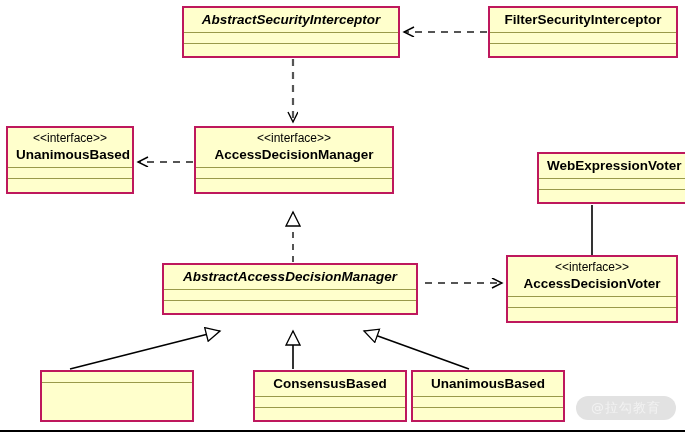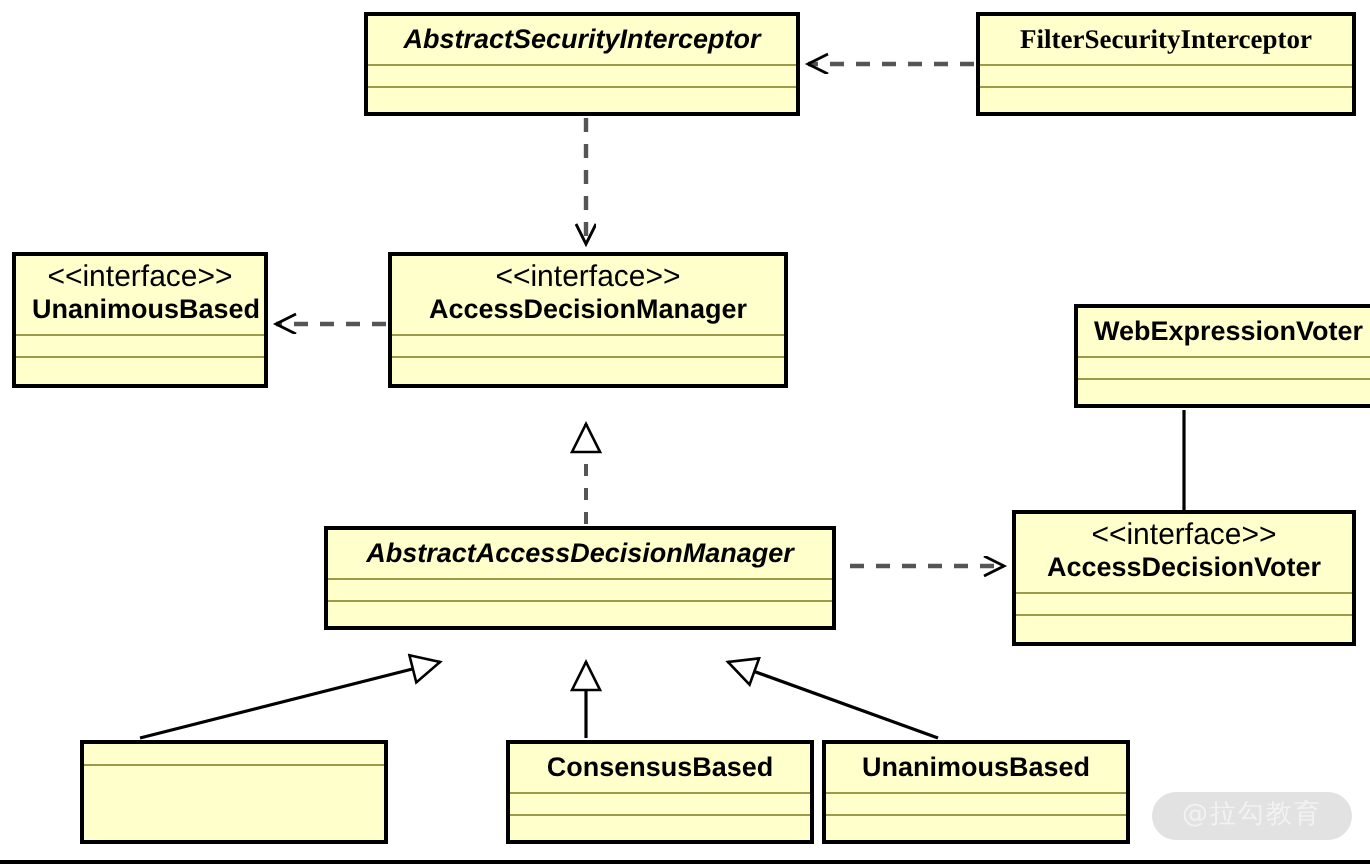--- a/index.html
+++ b/index.html
@@ -24,36 +24,36 @@
     left: 0;
     top: 0;
     width: 685px;
     height: 432px;
     pointer-events: none;
   }
   .uml-class {
     position: absolute;
     box-sizing: border-box;
     background: #be185d;
-    border: 2px solid #000000;
+    border: 2px solid #be185d;
     display: flex;
     flex-direction: column;
     z-index: 5;
   }
   .uml-head {
     box-sizing: border-box;
     flex: 0 0 auto;
     padding: 3px 8px 4px 8px;
     text-align: center;
     border-bottom: 1px solid #9a9a4a;
     background: #ffffcc;
   }
   .uml-stereotype {
     display: block;
-    font-size: 15px;
+    font-size: 12px;
     font-weight: normal;
     color: #000000;
     line-height: 15px;
     white-space: nowrap;
   }
   .uml-name {
     display: block;
     font-size: 13.5px;
     font-weight: bold;
     color: #000000;
@@ -140,21 +140,21 @@
   </svg>
 
   <div class="uml-class" style="left:182px; top:6px; width:218px; height:52px;">
     <div class="uml-head">
       <span class="uml-name abstract">AbstractSecurityInterceptor</span>
     </div>
     <div class="uml-attrs"></div>
     <div class="uml-ops"></div>
   </div>
 
-  <div class="uml-class" style="left:488px; top:6px; width:190px; height:52px;font-family:Liberation Serif, serif;">
+  <div class="uml-class" style="left:488px; top:6px; width:190px; height:52px;">
     <div class="uml-head">
       <span class="uml-name">FilterSecurityInterceptor</span>
     </div>
     <div class="uml-attrs"></div>
     <div class="uml-ops"></div>
   </div>
 
   <div class="uml-class" style="left:6px; top:126px; width:128px; height:68px;">
     <div class="uml-head">
       <span class="uml-stereotype">&lt;&lt;interface&gt;&gt;</span>

